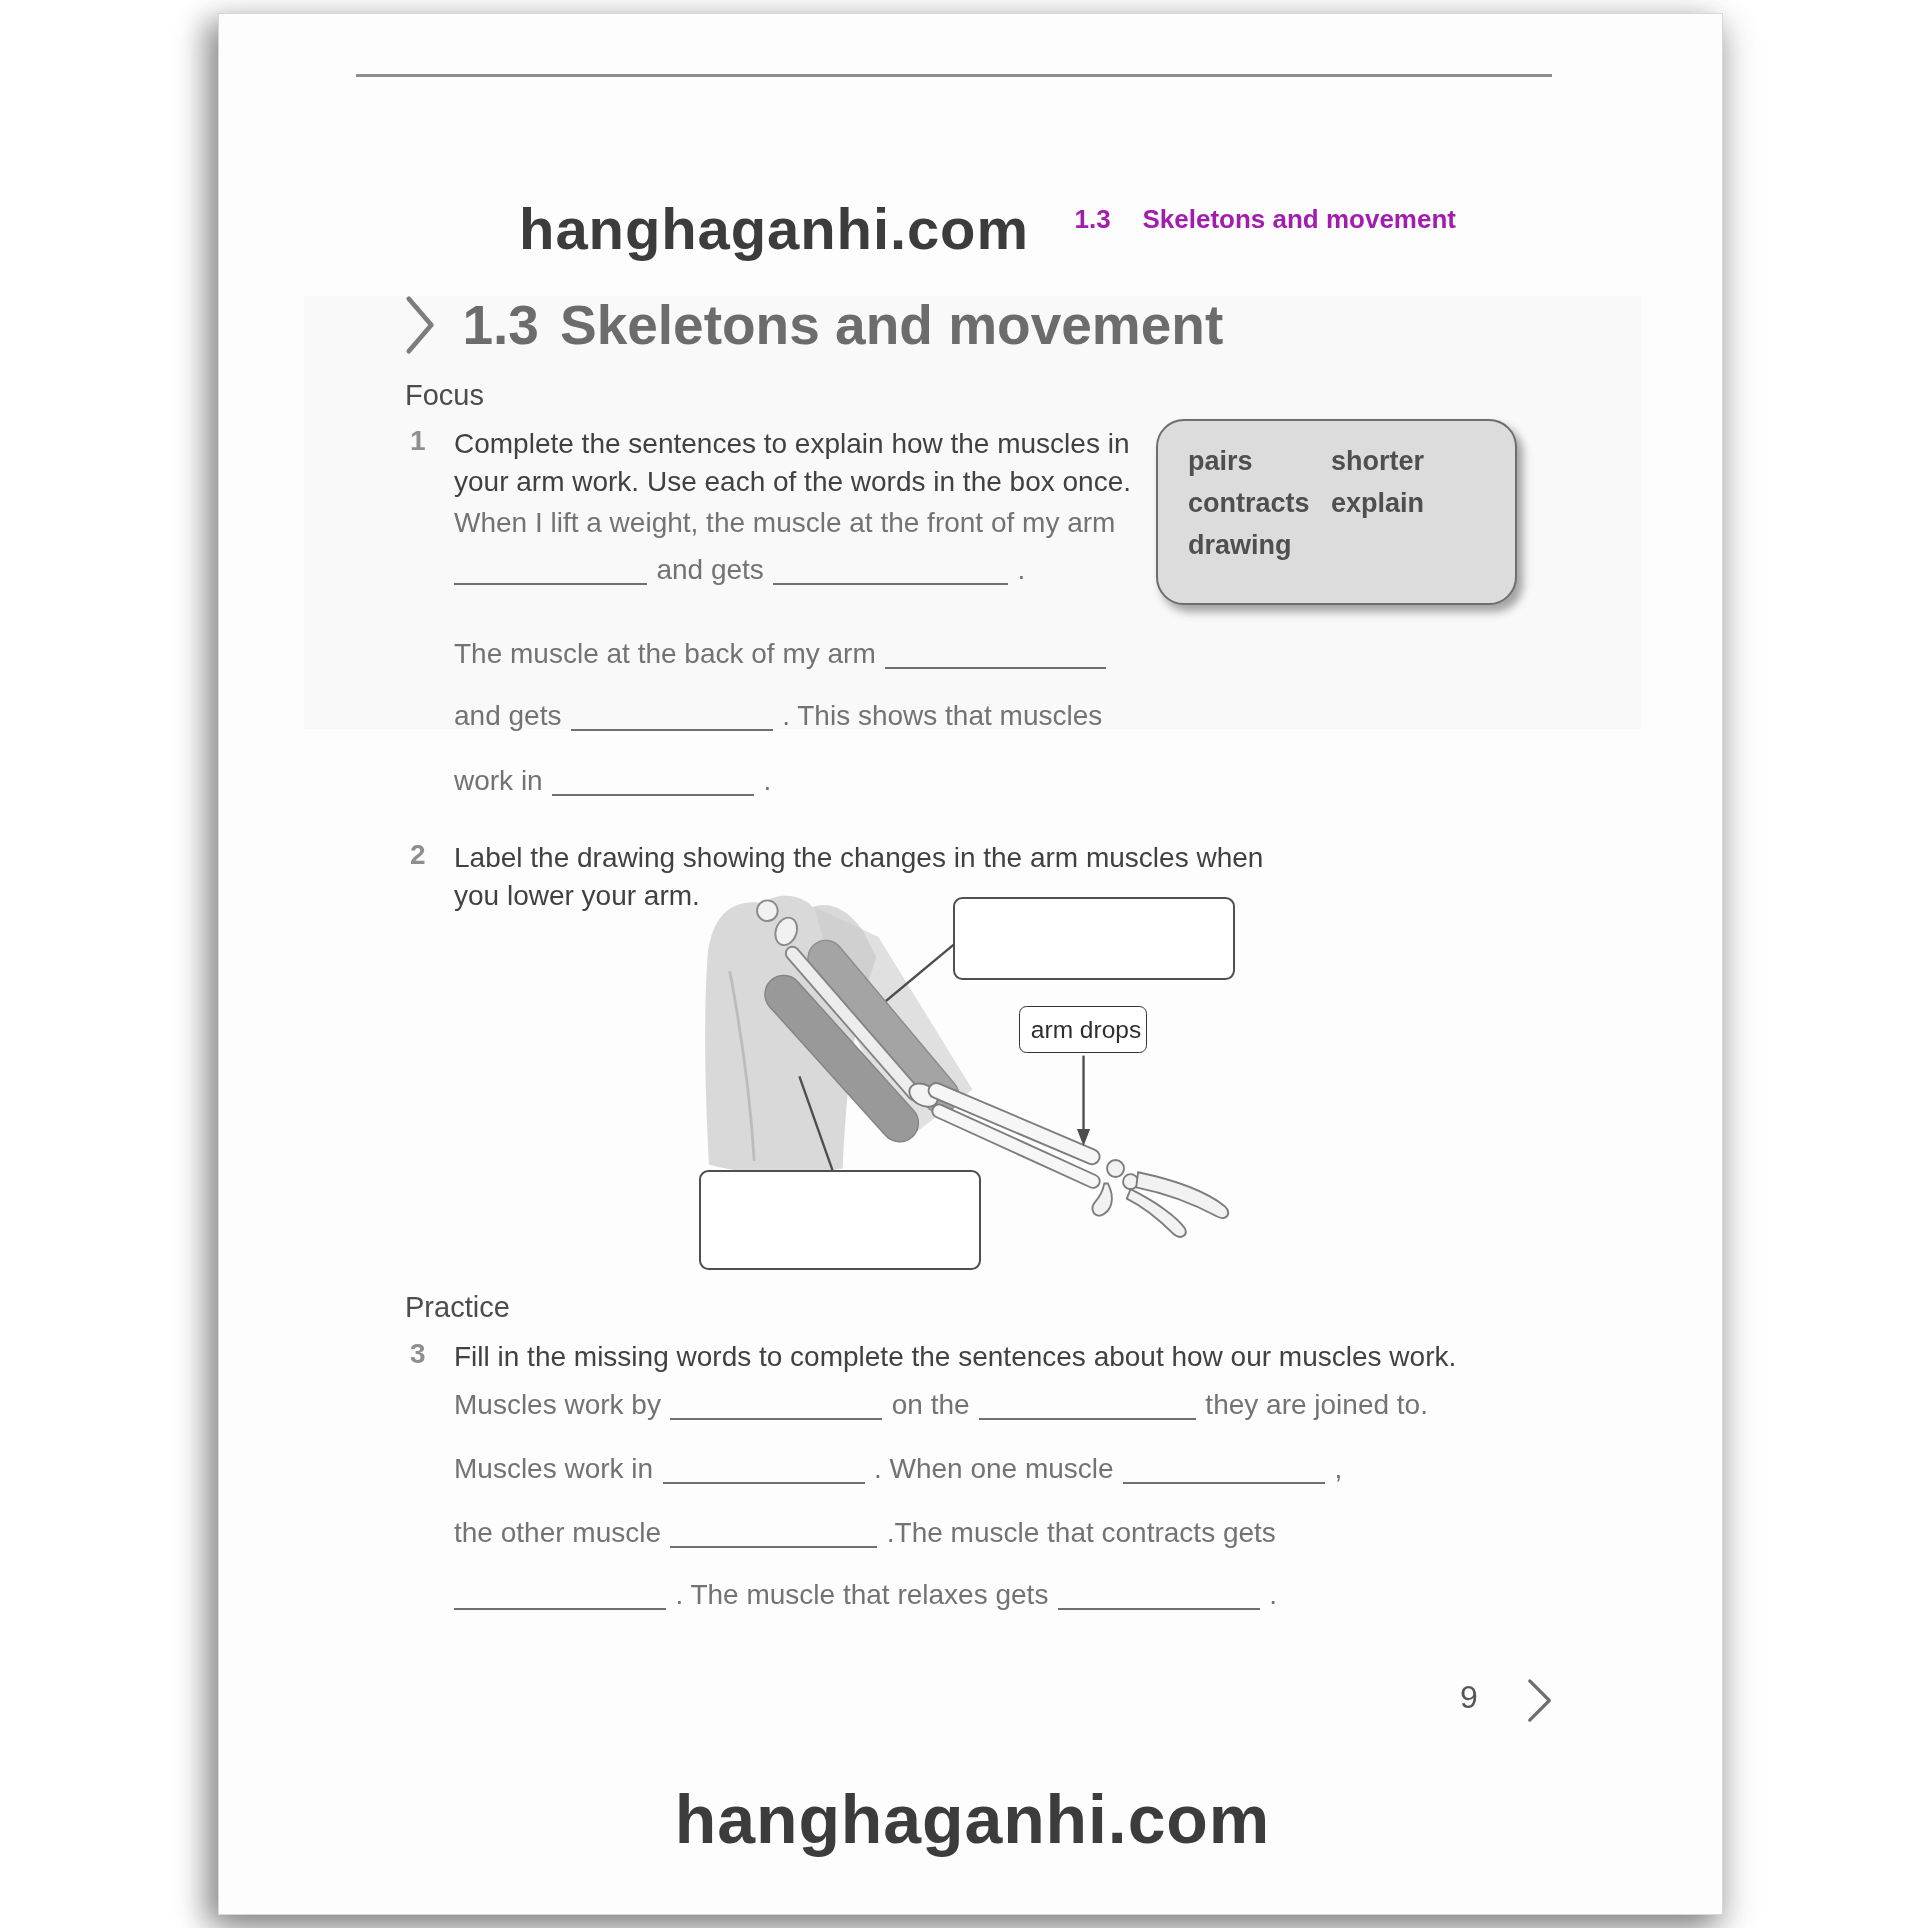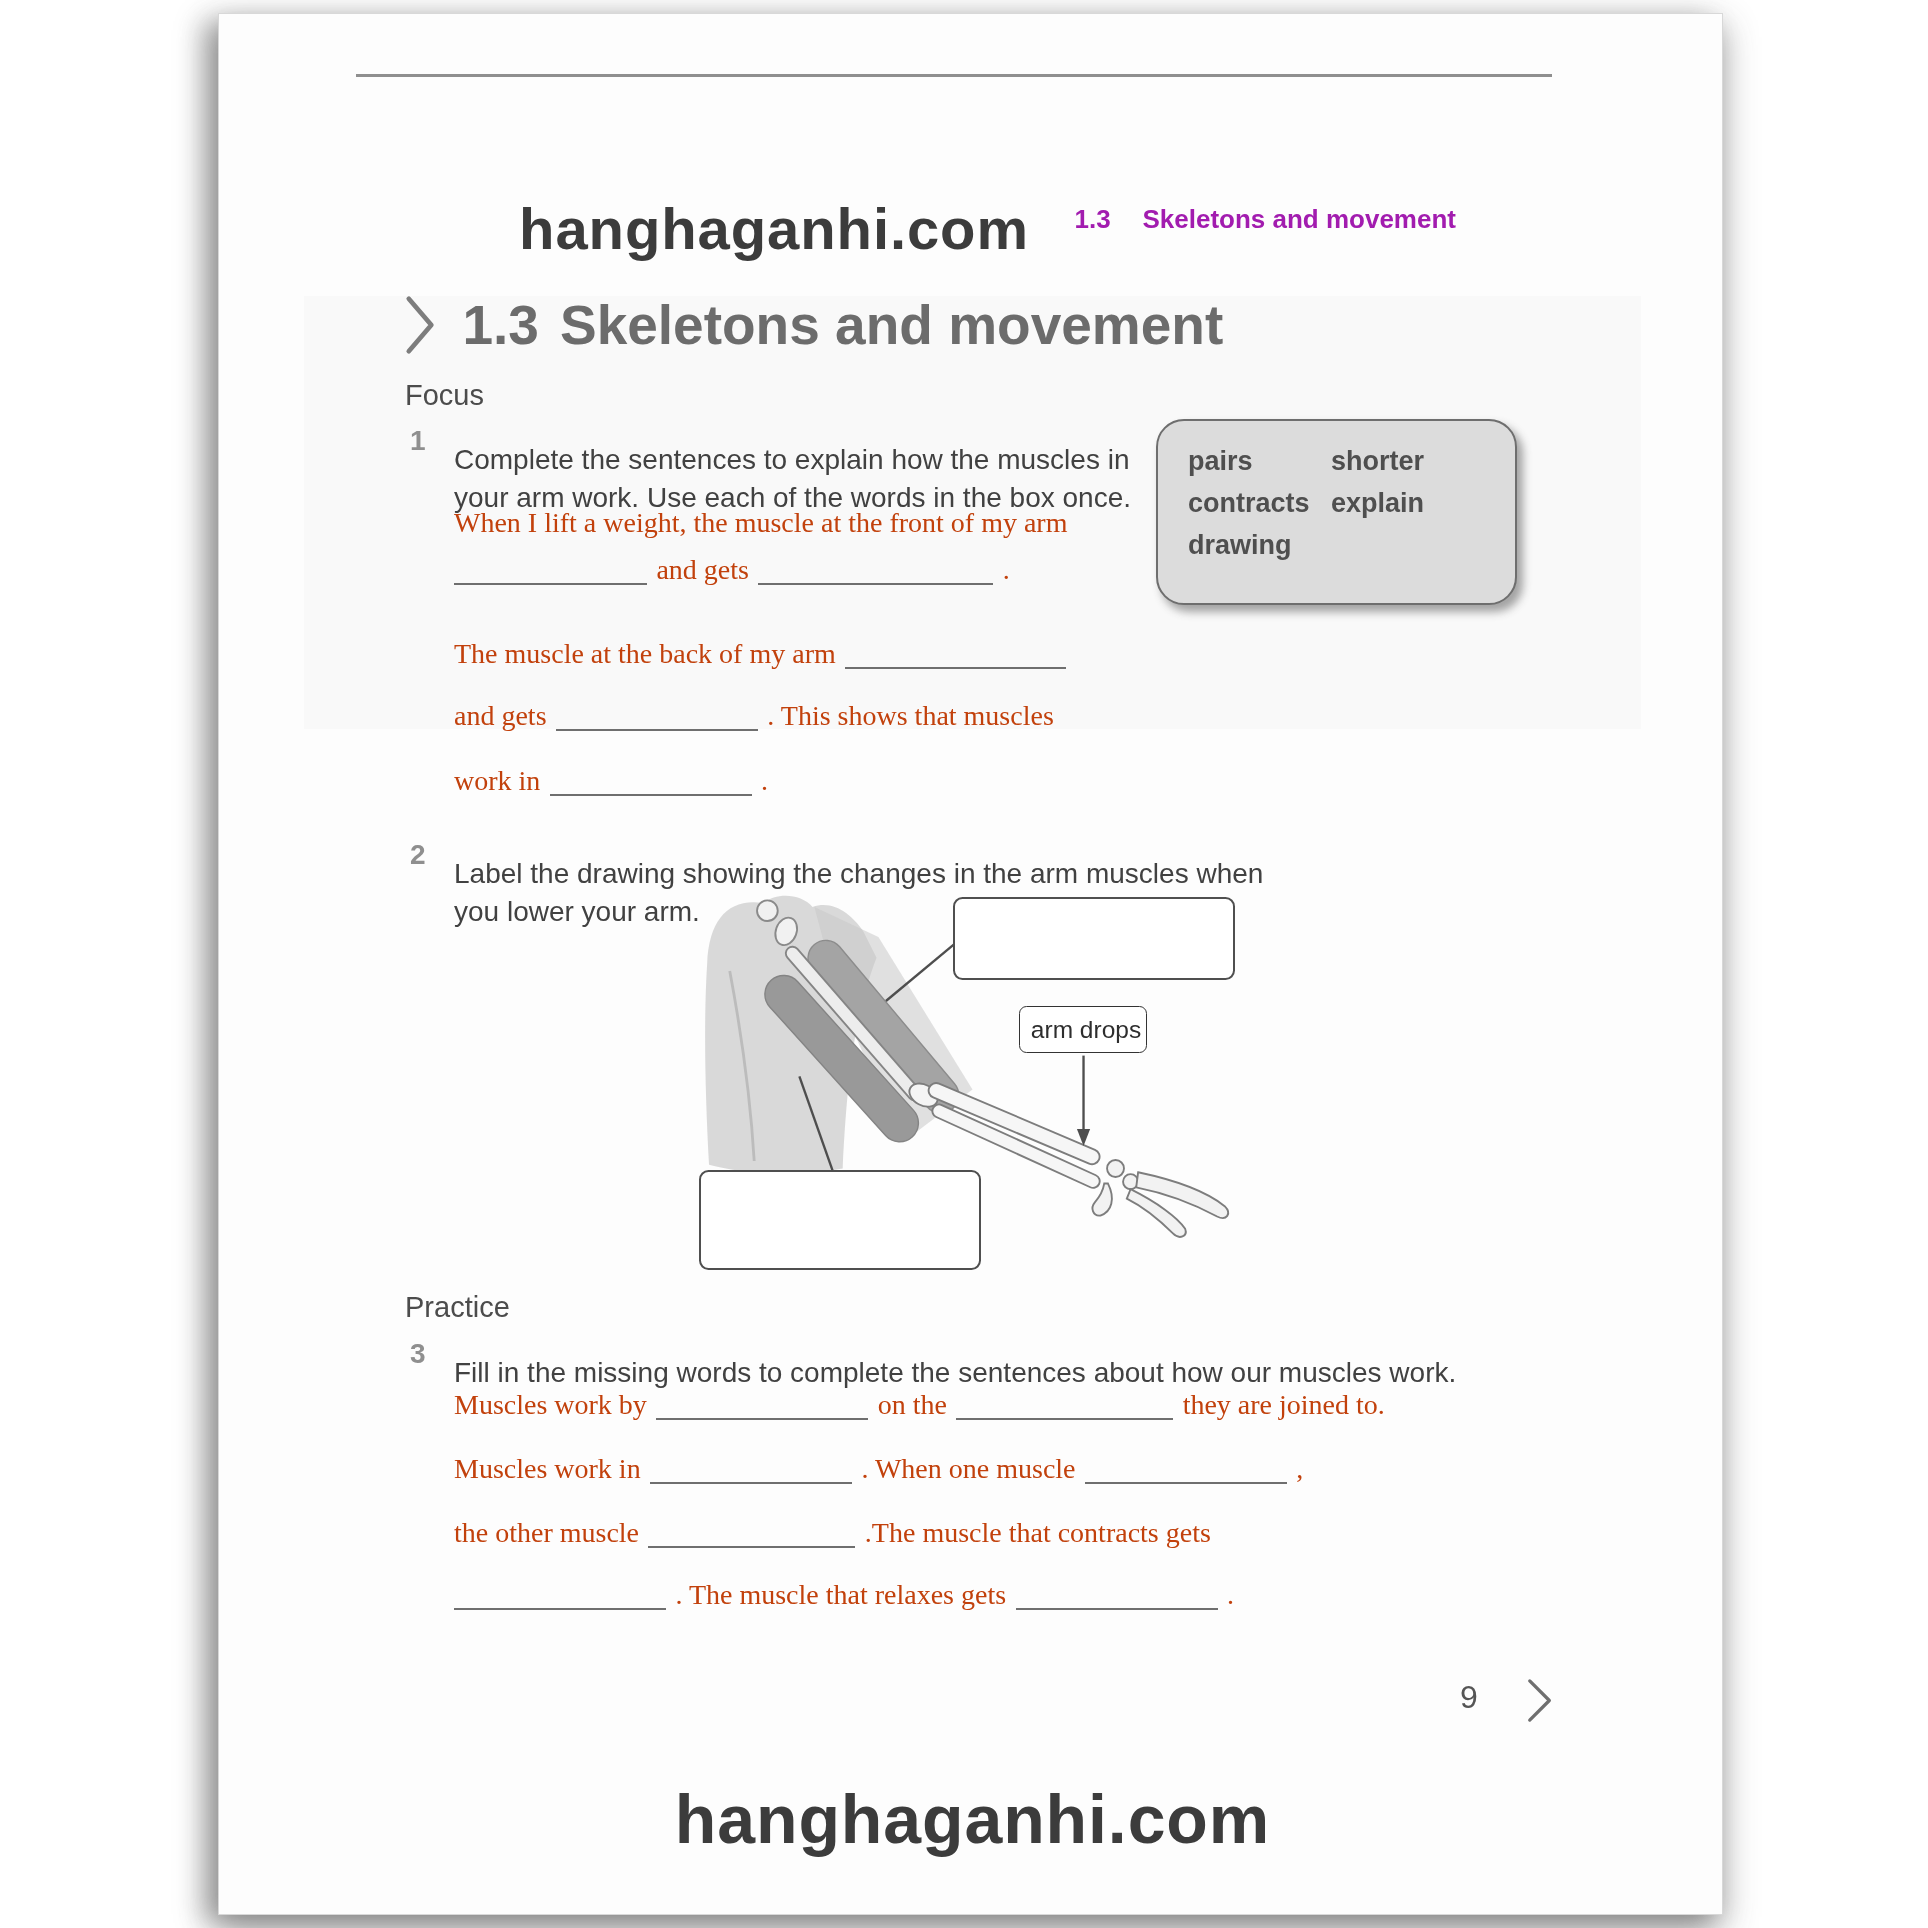--- a/index.html
+++ b/index.html
@@ -10,22 +10,22 @@
   .top-rule{position:absolute;left:137px;top:60px;width:1196px;height:2.8px;background:#8f8f8f;}
   .wm-top{position:absolute;left:282px;top:181px;width:546px;text-align:center;font-size:58px;
     letter-spacing:0.9px;color:#3c3c3c;font-weight:bold;}
   .running-head{position:absolute;right:266px;top:190px;font-size:26px;font-weight:bold;color:#a21caf;white-space:nowrap;}
   .running-head .rh-num{margin-right:24.5px;}
   .title{position:absolute;left:185px;top:279px;display:flex;align-items:center;white-space:nowrap;}
   .title .t-num{font-size:55px;font-weight:bold;color:#6c6c6c;margin-left:24.5px;}
   .title .t-text{font-size:55px;font-weight:bold;color:#6c6c6c;margin-left:21px;}
   .sec-head{position:absolute;left:186px;font-size:29px;font-weight:normal;color:#4c4c4c;}
   .q-num{position:absolute;left:191px;font-size:28px;font-weight:bold;color:#8f8f8f;}
-  .q-prompt{position:absolute;left:235px;font-size:28px;color:#414141;line-height:38px;margin-top:16px;}
-  .line{position:absolute;left:235px;font-size:28px;color:#c2410c;white-space:nowrap;font-family:Liberation Serif, serif;}
+  .q-prompt{position:absolute;left:235px;font-size:28px;color:#414141;line-height:38px;}
+  .line{position:absolute;left:235px;font-size:28px;color:#737373;white-space:nowrap;}
   .blank{display:inline-block;height:28px;border-bottom:2.4px solid #6f6f6f;vertical-align:-5.6px;margin:0 9.4px;}
   .line .blank:first-child{margin-left:0;}
   .w205{width:193px}.w215{width:202px}.w220{width:207px}.w225{width:212px}.w230{width:217px}.w235{width:221px}.w250{width:235px}
   .wordbox{position:absolute;left:937px;top:405px;width:361px;height:186px;background:#dcdcdc;
     border:2.8px solid #6e6e6e;border-radius:28px;box-shadow:5.6px 6.6px 8.5px rgba(60,60,60,.45);box-sizing:border-box;}
   .wordbox-grid{display:grid;grid-template-columns:143px auto;row-gap:11.3px;padding:24.5px 0 0 30px;
     font-size:27px;font-weight:bold;color:#4f4f4f;}
   .arm-svg{position:absolute;left:264px;top:876px;}
   .label-box{position:absolute;background:#ffffff;border:2.4px solid #4f4f4f;border-radius:9.4px;box-sizing:border-box;}
   .box-top{left:734px;top:883px;width:282px;height:83px;}

